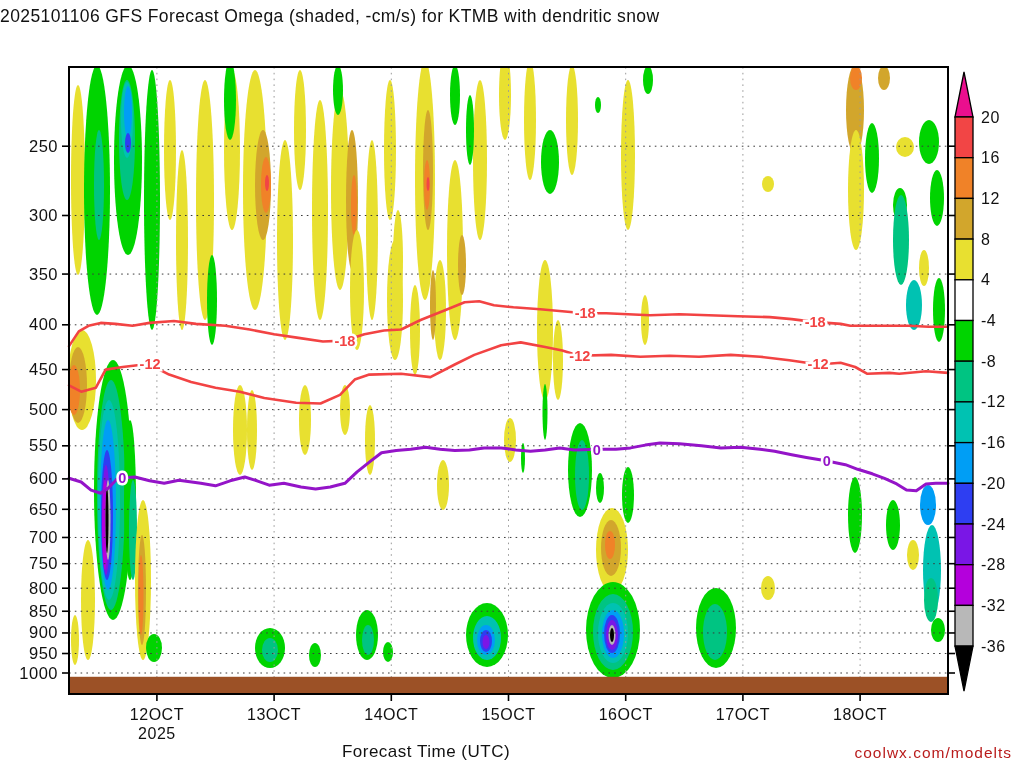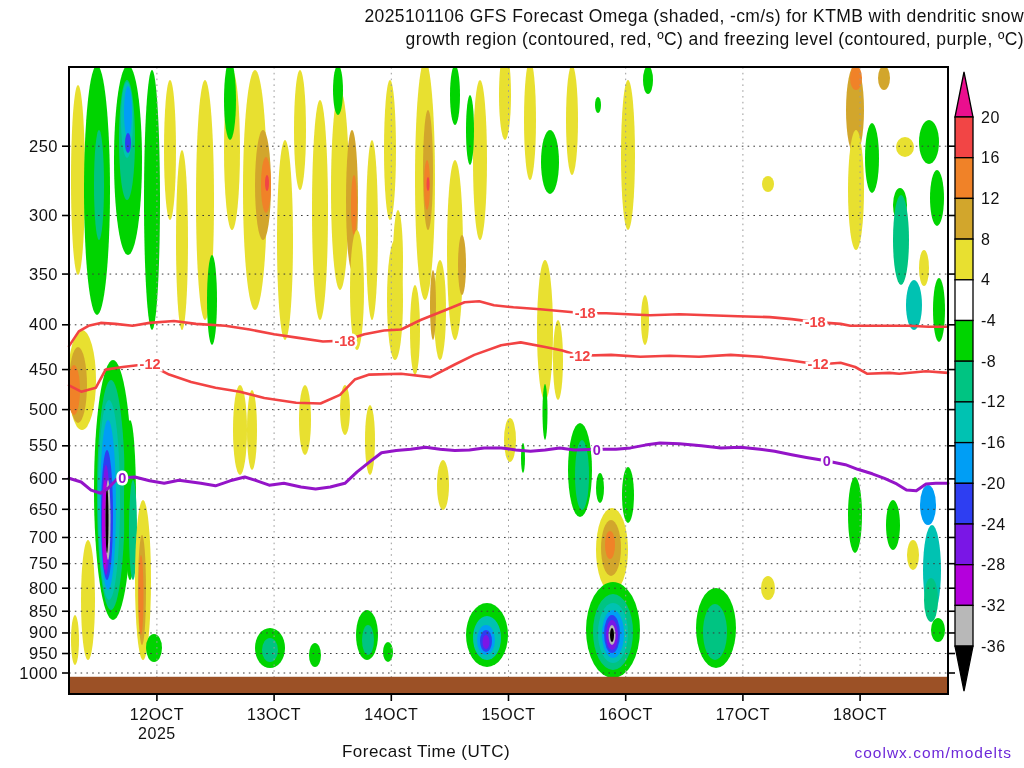--- a/index.html
+++ b/index.html
@@ -1,39 +1,38 @@
 <!DOCTYPE html>
 <html><head>
 <meta charset="utf-8">
 <style>
   html,body{margin:0;padding:0;}
   body{
     width:1024px;height:768px;position:relative;background:#ffffff;
     font-family:"Liberation Sans", sans-serif;color:#1a1a1a;overflow:hidden;
   }
   .chart-title{
-    position:absolute;top:5px;left:0;width:1024px;text-align:right;
+    position:absolute;top:5px;left:0;width:1024px;text-align:left;
     font-size:17.5px;line-height:22.5px;letter-spacing:.4px;color:#111;
     font-family:"Liberation Sans", sans-serif;
   }
   #plot-svg{position:absolute;top:0;left:0;}
   .x-axis-title{
     position:absolute;top:742px;left:0;width:852px;text-align:center;
     font-size:17px;letter-spacing:.5px;color:#111;
   }
   .watermark{
     position:absolute;top:744px;right:12px;font-size:15.5px;letter-spacing:1px;
   }
 </style>
 </head>
 <body>
 
 <div class="chart-title">
   <div>2025101106 GFS Forecast Omega (shaded, -cm/s) for KTMB with dendritic snow</div>
-  <div>growth region (contoured, red, ºC) and freezing level (contoured, purple, ºC)</div>
 </div>
 
 <svg id="plot-svg" width="1024" height="768">
     <defs>
       <clipPath id="plotClip">
         <rect x="69" y="67" width="879" height="627"></rect>
       </clipPath>
     </defs>
     <g clip-path="url(#plotClip)">
       <ellipse cx="78" cy="180" rx="7" ry="95" fill="#e8e030"></ellipse>
@@ -295,13 +294,13 @@
     <text x="981" y="407.40000000000003" font-size="16" fill="#111" font-family="&quot;Liberation Sans&quot;, sans-serif" letter-spacing="0.5">-12</text>
     <text x="981" y="448.1" font-size="16" fill="#111" font-family="&quot;Liberation Sans&quot;, sans-serif" letter-spacing="0.5">-16</text>
     <text x="981" y="488.8" font-size="16" fill="#111" font-family="&quot;Liberation Sans&quot;, sans-serif" letter-spacing="0.5">-20</text>
     <text x="981" y="529.5" font-size="16" fill="#111" font-family="&quot;Liberation Sans&quot;, sans-serif" letter-spacing="0.5">-24</text>
     <text x="981" y="570.2" font-size="16" fill="#111" font-family="&quot;Liberation Sans&quot;, sans-serif" letter-spacing="0.5">-28</text>
     <text x="981" y="610.9000000000001" font-size="16" fill="#111" font-family="&quot;Liberation Sans&quot;, sans-serif" letter-spacing="0.5">-32</text>
     <text x="981" y="651.6" font-size="16" fill="#111" font-family="&quot;Liberation Sans&quot;, sans-serif" letter-spacing="0.5">-36</text>
   </svg>
 
 <div class="x-axis-title">Forecast Time (UTC)</div>
-<div class="watermark" style="color: #6d28d9;">coolwx.com/modelts</div>
+<div class="watermark" style="color: #b91c1c;">coolwx.com/modelts</div>
 
 </body></html>

